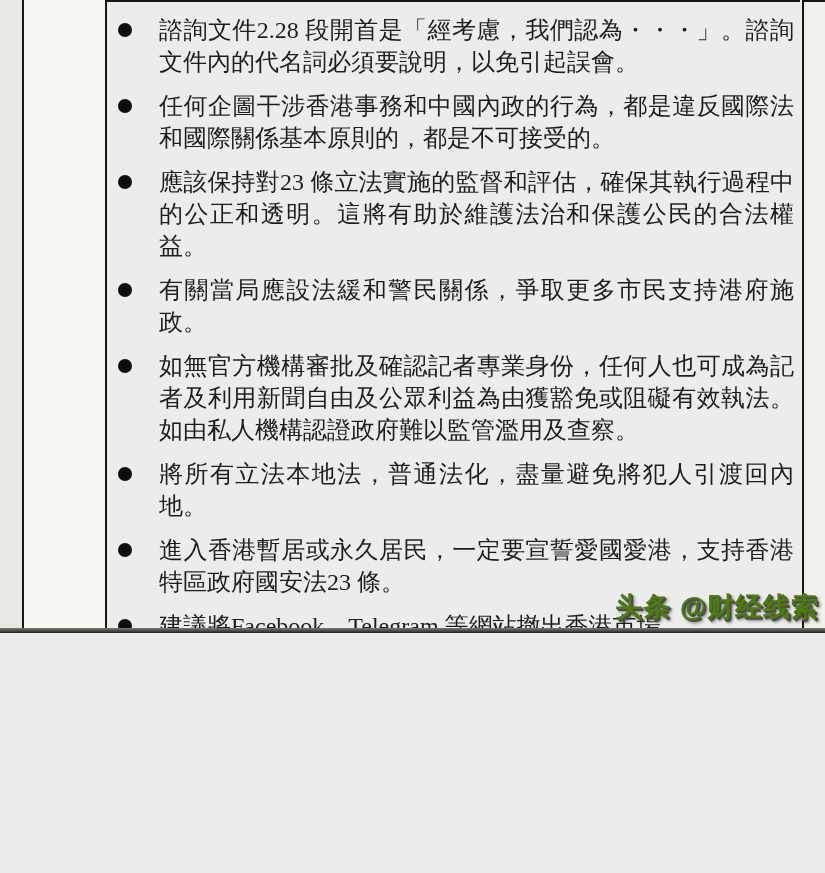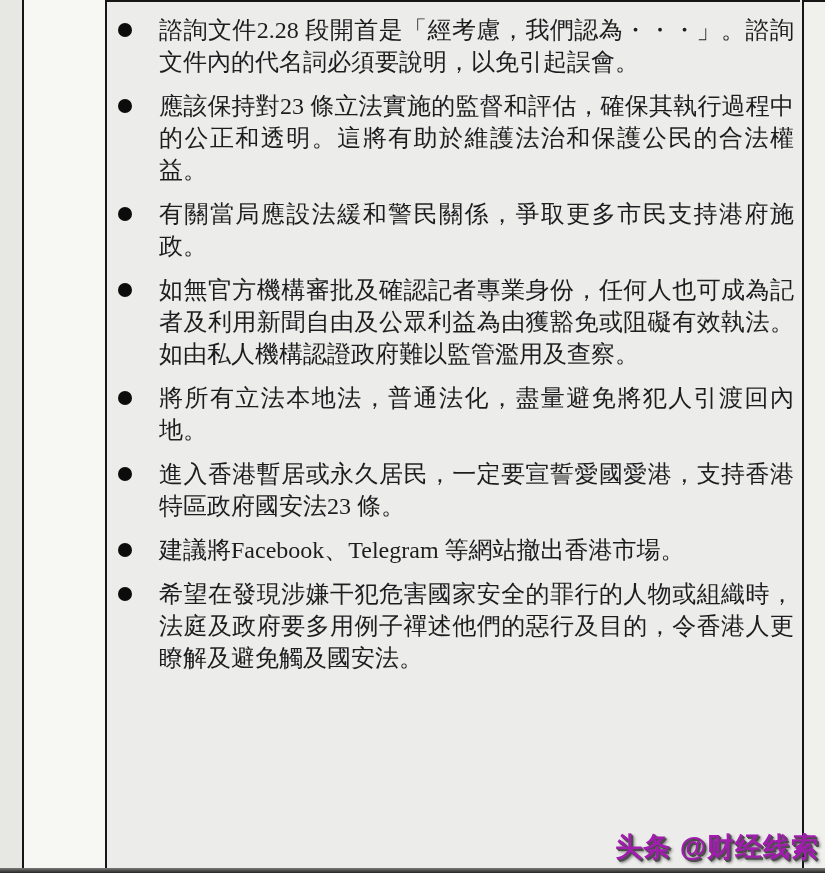--- a/index.html
+++ b/index.html
@@ -3,21 +3,21 @@
 <meta charset="utf-8">
 <style>
   html, body {
     margin: 0;
     padding: 0;
     background: #ecedea;
   }
   .page {
     position: relative;
     width: 825px;
-    height: 873px;
+    height: 633px;
     overflow: hidden;
     font-family: "Liberation Serif", serif;
   }
   .left-strip {
     position: absolute;
     left: 0; top: 0;
     width: 22px; height: 873px;
     background: #e7e8e4;
     border-right: 2px solid #161616;
     box-sizing: content-box;
@@ -82,38 +82,42 @@
     text-justify: inter-ideograph;
   }
   .watermark {
     position: absolute;
     right: 6px; bottom: 8px;
     z-index: 10;
     font-family: "Liberation Sans", sans-serif;
     font-weight: 700;
     font-size: 27px;
     letter-spacing: 1px;
-    color: #a21caf;
+    color: #4d7c0f;
     text-shadow: 2px 2px 0 #4c4c4c, 1px 1px 0 #4c4c4c, 3px 3px 3px rgba(40,40,40,0.65);
   }
 </style>
 </head>
 <body>
 
 <div class="page">
 
   <div class="left-strip"></div>
 
   <div class="mid-col"></div>
 
   <div class="content-cell">
     <ul class="bullet-list">
         <li class="bullet-item">
           <span class="marker"></span>
           <span class="btext">諮詢文件2.28 段開首是「經考慮，我們認為・・・」。諮詢文件內的代名詞必須要說明，以免引起誤會。</span>
+        </li>
+        <li class="bullet-item">
+          <span class="marker"></span>
+          <span class="btext">任何企圖干涉香港事務和中國內政的行為，都是違反國際法和國際關係基本原則的，都是不可接受的。</span>
         </li>
         <li class="bullet-item">
           <span class="marker"></span>
           <span class="btext">應該保持對23 條立法實施的監督和評估，確保其執行過程中的公正和透明。這將有助於維護法治和保護公民的合法權益。</span>
         </li>
         <li class="bullet-item">
           <span class="marker"></span>
           <span class="btext">有關當局應設法緩和警民關係，爭取更多市民支持港府施政。</span>
         </li>
         <li class="bullet-item">

